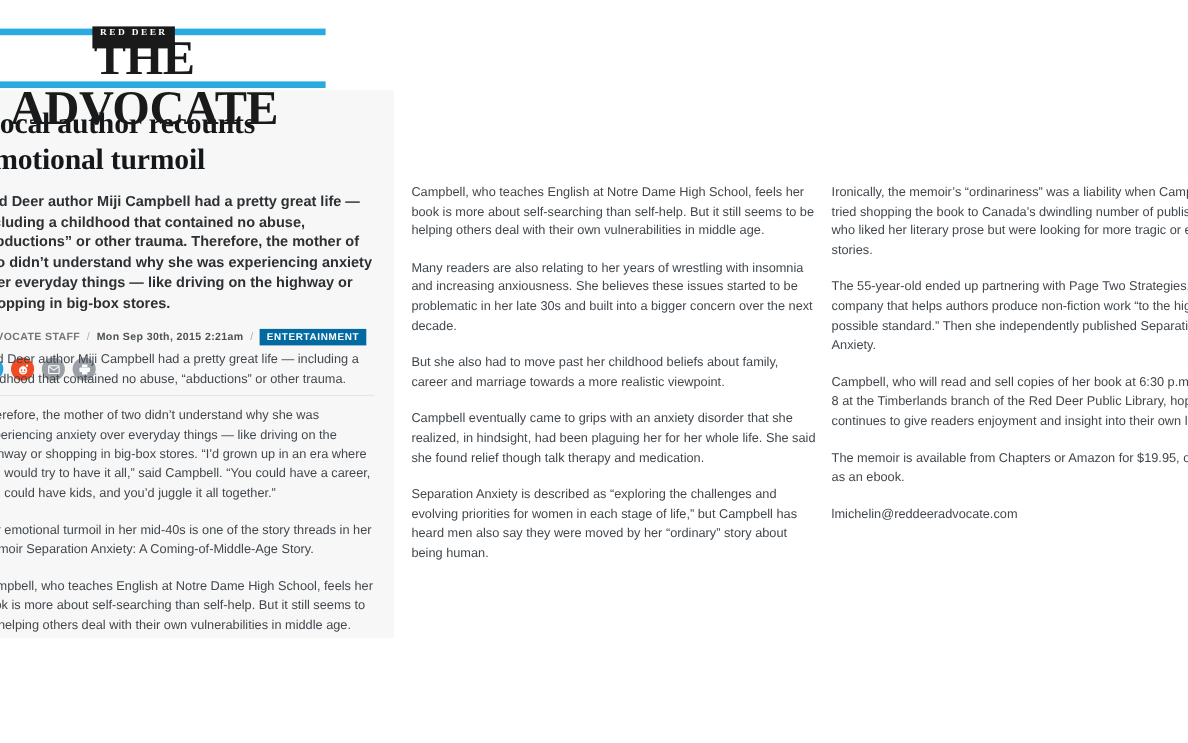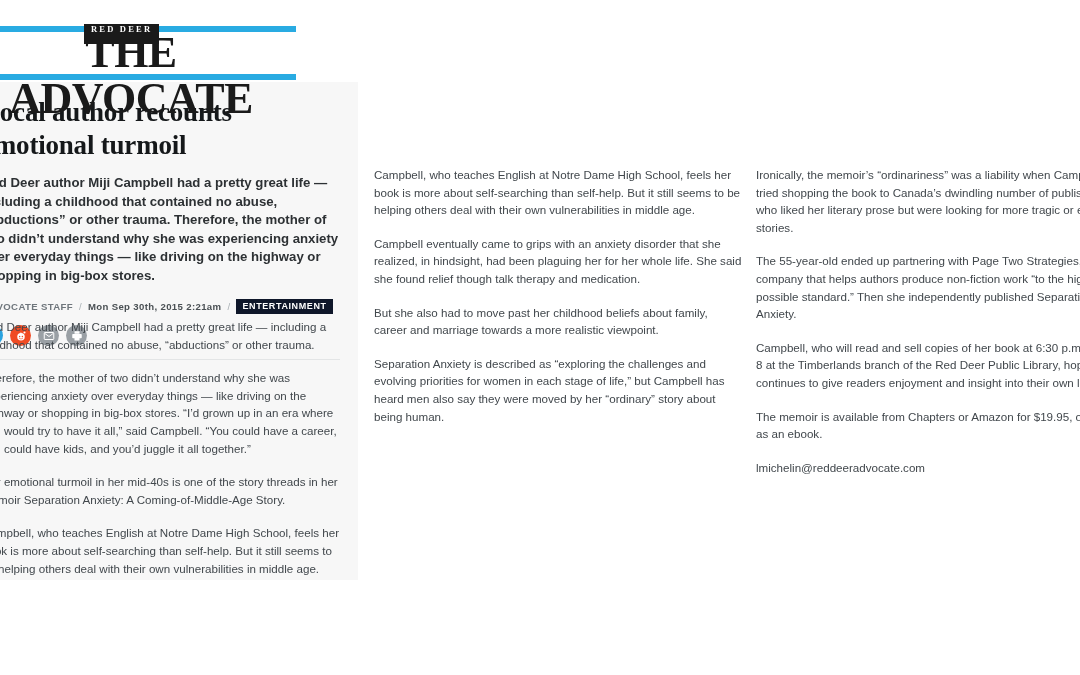--- a/index.html
+++ b/index.html
@@ -119,21 +119,21 @@
     white-space: nowrap;
     display: flex;
     align-items: center;
     gap: 6px;
   }
   .byline .author { font-weight: bold; color: #6f767c; }
   .byline .sep { color: #a9b0b5; }
   .byline .date { font-weight: bold; color: #4a5054; }
   .badge {
     display: inline-block;
-    background: #0f172a;
+    background: #0369a1;
     color: #ffffff;
     font-size: 9px;
     font-weight: bold;
     letter-spacing: 0.6px;
     padding: 2px 6px 3px 6px;
     line-height: 10px;
   }
 
   
   .social {
@@ -251,22 +251,23 @@
   </div>
 
   <div class="col col-left">
       <p>Red Deer author Miji Campbell had a pretty great life — including a childhood that contained no abuse, “abductions” or other trauma.</p>
       <p>Therefore, the mother of two didn’t understand why she was experiencing anxiety over everyday things — like driving on the highway or shopping in big-box stores. “I’d grown up in an era where you would try to have it all,” said Campbell. “You could have a career, you could have kids, and you’d juggle it all together.”</p>
       <p>Her emotional turmoil in her mid-40s is one of the story threads in her memoir Separation Anxiety: A Coming-of-Middle-Age Story.</p>
       <p>Campbell, who teaches English at Notre Dame High School, feels her book is more about self-searching than self-help. But it still seems to be helping others deal with their own vulnerabilities in middle age.</p>
     </div>
   <div class="col col-mid">
       <p>Campbell, who teaches English at Notre Dame High School, feels her book is more about self-searching than self-help. But it still seems to be helping others deal with their own vulnerabilities in middle age.</p>
+      <p>Many readers are also relating to her years of wrestling with insomnia and increasing anxiousness. She believes these issues started to be problematic in her late 30s and built into a bigger concern over the next decade.</p>
+      <p>But she also had to move past her childhood beliefs about family, career and marriage towards a more realistic viewpoint.</p>
       <p>Campbell eventually came to grips with an anxiety disorder that she realized, in hindsight, had been plaguing her for her whole life. She said she found relief though talk therapy and medication.</p>
-      <p>But she also had to move past her childhood beliefs about family, career and marriage towards a more realistic viewpoint.</p>
       <p>Separation Anxiety is described as “exploring the challenges and evolving priorities for women in each stage of life,” but Campbell has heard men also say they were moved by her “ordinary” story about being human.</p>
     </div>
   <div class="col col-right">
   <p>Ironically, the memoir’s “ordinariness” was a liability when Campbell tried shopping the book to Canada’s dwindling number of publishers, who liked her literary prose but were looking for more tragic or exotic stories.</p>
       <p>The 55-year-old ended up partnering with Page Two Strategies, a company that helps authors produce non-fiction work “to the highest possible standard.” Then she independently published Separation Anxiety.</p>
       <p>Campbell, who will read and sell copies of her book at 6:30 p.m. on Dec. 8 at the Timberlands branch of the Red Deer Public Library, hopes it continues to give readers enjoyment and insight into their own lives.</p>
       <p>The memoir is available from Chapters or Amazon for $19.95, or $9.95 as an ebook.</p>
       <p class="email-line">lmichelin@reddeeradvocate.com</p>
     </div>
 

